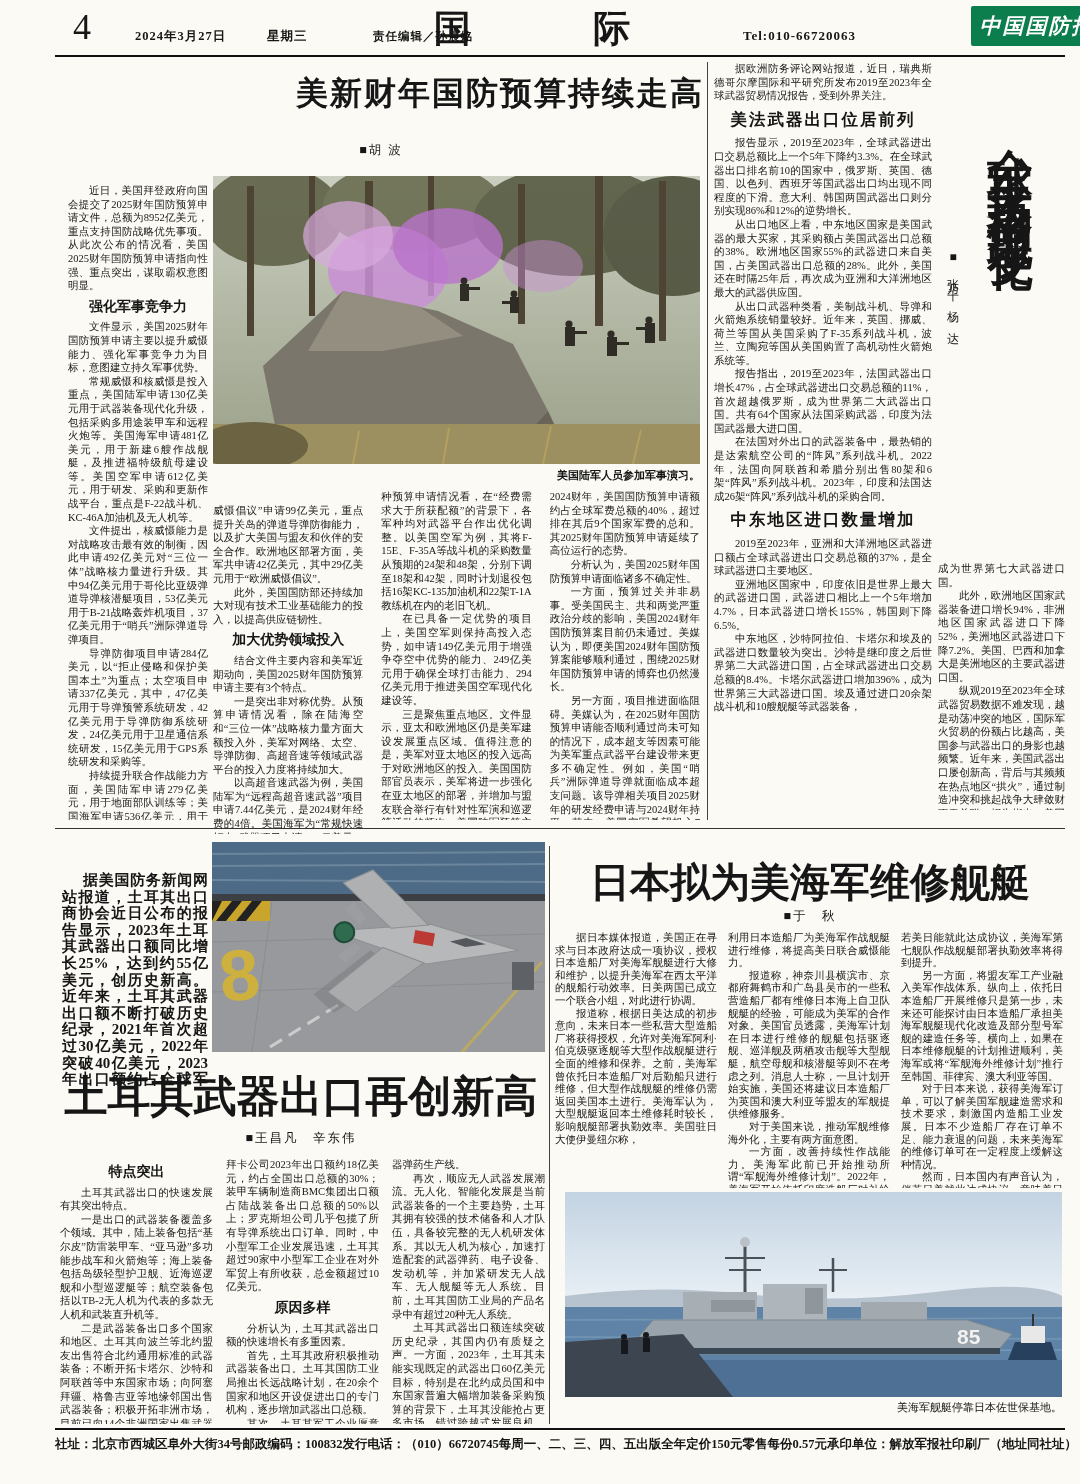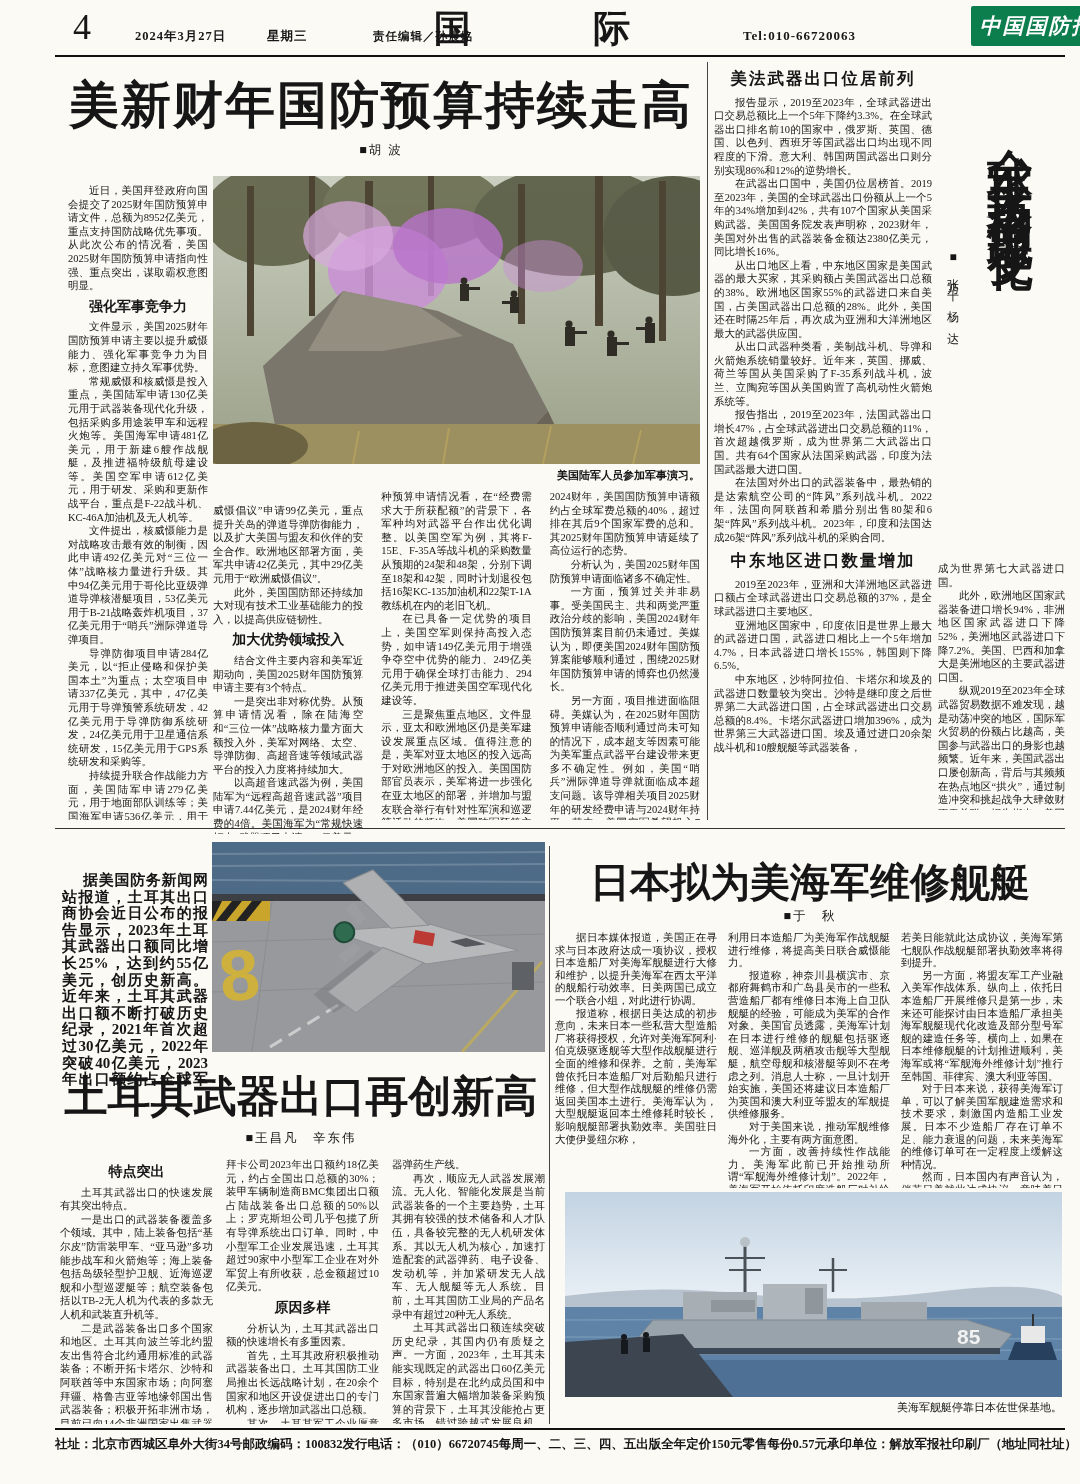--- a/index.html
+++ b/index.html
@@ -8,21 +8,21 @@
   .abs{position:absolute;}
   
   .pagenum{font-family:"Liberation Serif",serif;font-size:36px;font-weight:400;}
   .mh-small{font-size:12.5px;font-weight:bold;letter-spacing:1px;}
   .mh-sect{font-family:"Liberation Sans",sans-serif;font-size:37px;font-weight:900;letter-spacing:56px;margin-right:-56px;white-space:nowrap;}
   .logo{background:#0c7d4d;color:#ffffff;width:132px;height:40px;display:flex;align-items:center;justify-content:center;
         font-size:21px;font-weight:bold;font-style:italic;letter-spacing:2px;border-radius:2px;}
   .hline{position:absolute;background:#111;}
   .vline{position:absolute;width:1px;background:#444;}
   
-  .hl1{font-family:"Liberation Sans","DejaVu Sans",sans-serif;font-weight:900;font-size:50px;letter-spacing:2px;text-align:center;white-space:nowrap;}
+  .hl1{font-family:"Liberation Sans","DejaVu Sans",sans-serif;font-weight:900;font-size:32px;letter-spacing:2px;text-align:right;white-space:nowrap;}
   .hl-serif{font-family:"Liberation Serif",serif;font-weight:900;text-align:center;white-space:nowrap;}
   .byline{text-align:center;font-size:12.5px;letter-spacing:2px;}
   
   .bt{font-size:10.5px;line-height:13.6px;text-align:justify;overflow:hidden;}
   .bt p{margin:0;text-indent:21px;}
   .bt p.pc{text-indent:0;}
   .csub{font-family:"Liberation Sans",sans-serif;text-align:center;font-weight:bold;font-size:14px;margin:7px 0;text-indent:0;}
   .csub2{font-family:"Liberation Sans",sans-serif;text-align:center;font-weight:bold;font-size:16.5px;letter-spacing:2px;margin:10px 0;}
   .cap{font-size:11px;text-align:right;font-weight:bold;}
   .cols{display:flex;}
@@ -157,23 +157,23 @@
     <div class="col bt" style="width:151px;height:330px;">
       <p class="pc">2024财年，美国国防预算申请额约占全球军费总额的40%，超过排在其后9个国家军费的总和。其2025财年国防预算申请延续了高位运行的态势。</p>
       <p>分析认为，美国2025财年国防预算申请面临诸多不确定性。</p>
       <p>一方面，预算过关并非易事。受美国民主、共和两党严重政治分歧的影响，美国2024财年国防预算案目前仍未通过。美媒认为，即便美国2024财年国防预算案能够顺利通过，围绕2025财年国防预算申请的博弈也仍然漫长。</p>
       <p>另一方面，项目推进面临阻碍。美媒认为，在2025财年国防预算申请能否顺利通过尚未可知的情况下，成本超支等因素可能为美军重点武器平台建设带来更多不确定性。例如，美国“哨兵”洲际弹道导弹就面临成本超支问题。该导弹相关项目2025财年的研发经费申请与2024财年持平。其中，美国空军希望投入7亿美元用于6个子项目的建设，而在2024财年预算中，用于这些项目的建设经费仅为1.4亿美元。在项目总预算未增加的情况下，子项目费用大幅增加，势必将造成超支问题，该项目的建设进度可能因此滞后。</p>
     </div>
   </div>
 
   <div class="vline" style="left:707px;top:62px;height:758px;"></div>
   <div class="abs bt" style="left:714px;top:62px;width:218px;height:758px;">
+    <p>据欧洲防务评论网站报道，近日，瑞典斯德哥尔摩国际和平研究所发布2019至2023年全球武器贸易情况报告，受到外界关注。</p>
     <h3 class="csub2">美法武器出口位居前列</h3>
     <p>报告显示，2019至2023年，全球武器进出口交易总额比上一个5年下降约3.3%。在全球武器出口排名前10的国家中，俄罗斯、英国、德国、以色列、西班牙等国武器出口均出现不同程度的下滑。意大利、韩国两国武器出口则分别实现86%和12%的逆势增长。</p>
-    <p>在武器出口国中，美国仍位居榜首。2019至2023年，美国的全球武器出口份额从上一个5年的34%增加到42%，共有107个国家从美国采购武器。美国国务院发表声明称，2023财年，美国对外出售的武器装备金额达2380亿美元，同比增长16%。</p>
     <p>从出口地区上看，中东地区国家是美国武器的最大买家，其采购额占美国武器出口总额的38%。欧洲地区国家55%的武器进口来自美国，占美国武器出口总额的28%。此外，美国还在时隔25年后，再次成为亚洲和大洋洲地区最大的武器供应国。</p>
     <p>从出口武器种类看，美制战斗机、导弹和火箭炮系统销量较好。近年来，英国、挪威、荷兰等国从美国采购了F-35系列战斗机，波兰、立陶宛等国从美国购置了高机动性火箭炮系统等。</p>
     <p>报告指出，2019至2023年，法国武器出口增长47%，占全球武器进出口交易总额的11%，首次超越俄罗斯，成为世界第二大武器出口国。共有64个国家从法国采购武器，印度为法国武器最大进口国。</p>
     <p>在法国对外出口的武器装备中，最热销的是达索航空公司的“阵风”系列战斗机。2022年，法国向阿联酋和希腊分别出售80架和6架“阵风”系列战斗机。2023年，印度和法国达成26架“阵风”系列战斗机的采购合同。</p>
     <h3 class="csub2">中东地区进口数量增加</h3>
     <p>2019至2023年，亚洲和大洋洲地区武器进口额占全球武器进出口交易总额的37%，是全球武器进口主要地区。</p>
     <p>亚洲地区国家中，印度依旧是世界上最大的武器进口国，武器进口相比上一个5年增加4.7%，日本武器进口增长155%，韩国则下降6.5%。</p>
     <p>中东地区，沙特阿拉伯、卡塔尔和埃及的武器进口数量较为突出。沙特是继印度之后世界第二大武器进口国，占全球武器进出口交易总额的8.4%。卡塔尔武器进口增加396%，成为世界第三大武器进口国。埃及通过进口20余架战斗机和10艘舰艇等武器装备，</p>
   </div>
 

